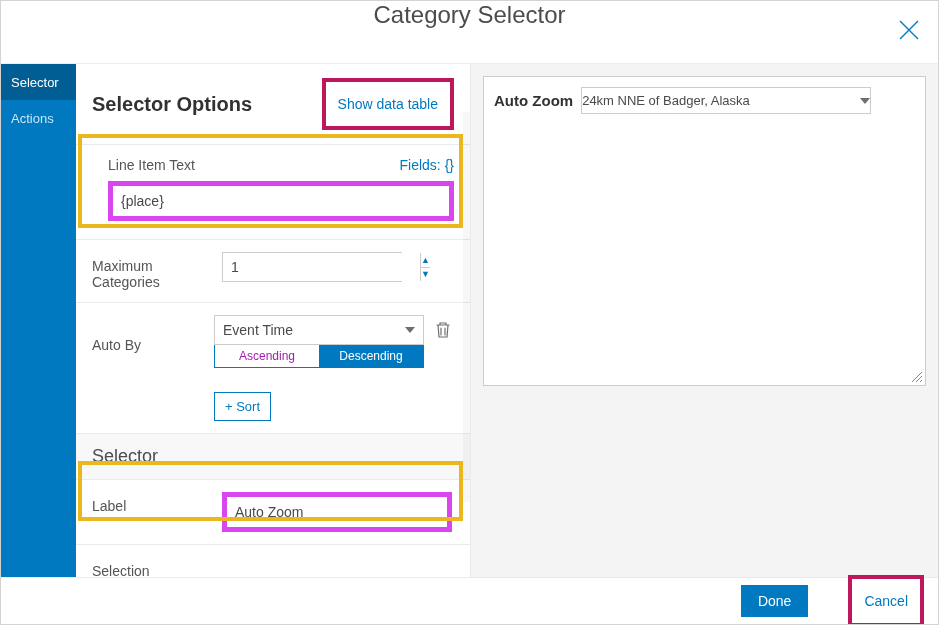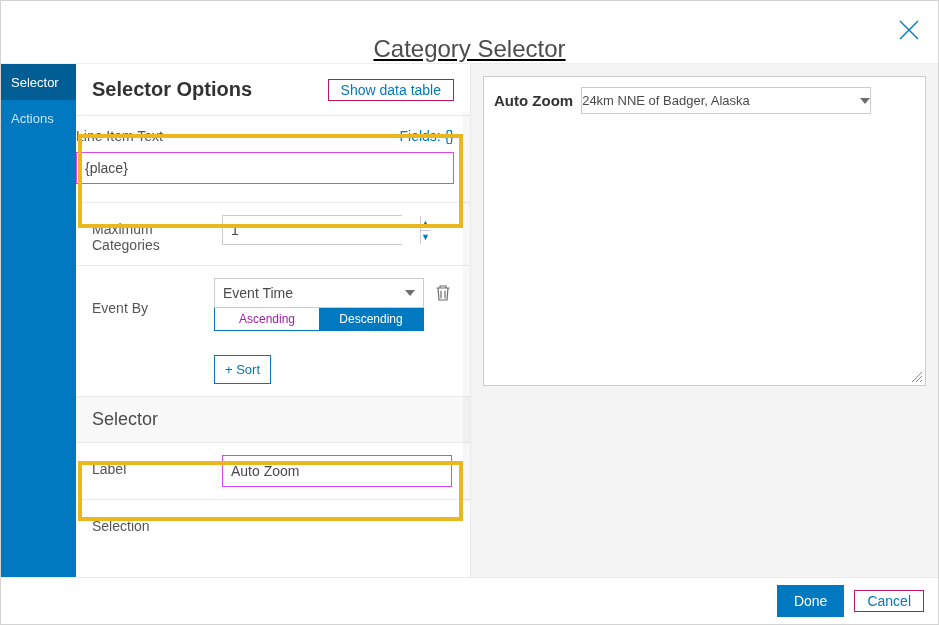--- a/index.html
+++ b/index.html
@@ -1,50 +1,50 @@
 <!DOCTYPE html>
 <html><head>
 <meta charset="utf-8">
 <style>
   * { box-sizing: border-box; }
   html, body { margin:0; padding:0; font-family: "Segoe UI", "Avenir Next", Arial, sans-serif; background:#fff; }
   .modal {
     width:939px; height:625px; border:1px solid #d3d3d3; position:relative; overflow:hidden;
   }
   .titlebar {
-    height:62px; display:flex; align-items:flex-end; justify-content:center; position:relative;text-decoration:underline;
+    height:62px; display:flex; align-items:flex-start; justify-content:center; position:relative;
   }
   .title { font-size:24px; font-weight:300; color:#4c4c4c; }
   .close-btn { position:absolute; right:14px; top:14px; width:30px; height:30px; cursor:pointer; display:flex; align-items:center; justify-content:center; color:#0079c1; }
   .body {
     position:absolute; top:62px; bottom:47px; left:0; right:0; display:flex; border-top:1px solid #eee;
   }
   .tabs {
     width:75px; background:#0079c1; color:#fff; font-size:13px;
   }
   .tab { height:36px; display:flex; align-items:center; padding-left:10px; cursor:pointer; color:#cce5f3;}
   .tab.active { background:#005e95; color:#fff; }
   .config {
     width:395px; border-right:1px solid #eaeaea; overflow:hidden; position:relative; background:#fff;
   }
   .config-inner { position:absolute; inset:0; overflow-y:auto; }
   .header-row {
     display:flex; align-items:center; justify-content:space-between; padding:14px 16px 14px 16px;
   }
   .header-row h1 { margin:0; font-size:20px; font-weight:600; color:#323232;}
   .btn-outline {
-    border:1px solid #be185d; color:#0079c1; background:#fff; padding:2px 12px; font-size:14px; cursor:pointer;
+    border:4px solid #be185d; color:#0079c1; background:#fff; padding:14px 12px; font-size:14px; cursor:pointer;margin-left:30px;
   }
   .section {
-    border-top:1px solid #eaeaea; padding:12px 16px 18px 0;
+    border-top:1px solid #eaeaea; padding:12px 16px 18px 32px;
   }
   .section .label-row { display:flex; justify-content:space-between; align-items:center; font-size:14px; color:#555; margin-bottom:8px;}
   .section .link { color:#0079c1; cursor:pointer; font-size:14px;margin-left:17px;}
   .text-input {
-    width:100%; border:1px solid #d946ef; padding:7px 8px; font-size:14px; color:#4a4a4a;
+    width:100%; border:5px solid #d946ef; padding:7px 8px; font-size:14px; color:#4a4a4a;
   }
   .row {
     border-top:1px solid #eaeaea; padding:12px 16px; display:flex; align-items:flex-start;
   }
   .row .row-label { width:130px; font-size:14px; color:#555; padding-top:6px;}
   .row .row-ctrl { flex:1; }
   .stepper {
     display:flex; width:180px; border:1px solid #ccc;
   }
   .stepper input { border:none; flex:1; padding:6px 8px; font-size:14px; outline:none; color:#4a4a4a;}
@@ -138,21 +138,21 @@
               <input value="1" style="">
               <div class="arrows">
                 <span>▲</span>
                 <span>▼</span>
               </div>
             </div>
           </div>
         </div>
 
         <div class="row">
-          <div class="row-label" style="padding-top:22px;">Event By</div>
+          <div class="row-label" style="padding-top:22px;">Auto By</div>
           <div class="row-ctrl sort-block">
             <div class="sort-top">
               <div class="select">
                 <span>Event Time</span>
                 <span class="tri-down"></span>
               </div>
               <div class="trash">
                 <svg width="16" height="18" viewBox="0 0 16 18">
                     <path d="M2 4h12M5 4V2h6v2M3 4l1 12h8l1-12M6 7v7M10 7v7" stroke="#6e6e6e" stroke-width="1.2" fill="none" stroke-linecap="round"></path>
                   </svg>

